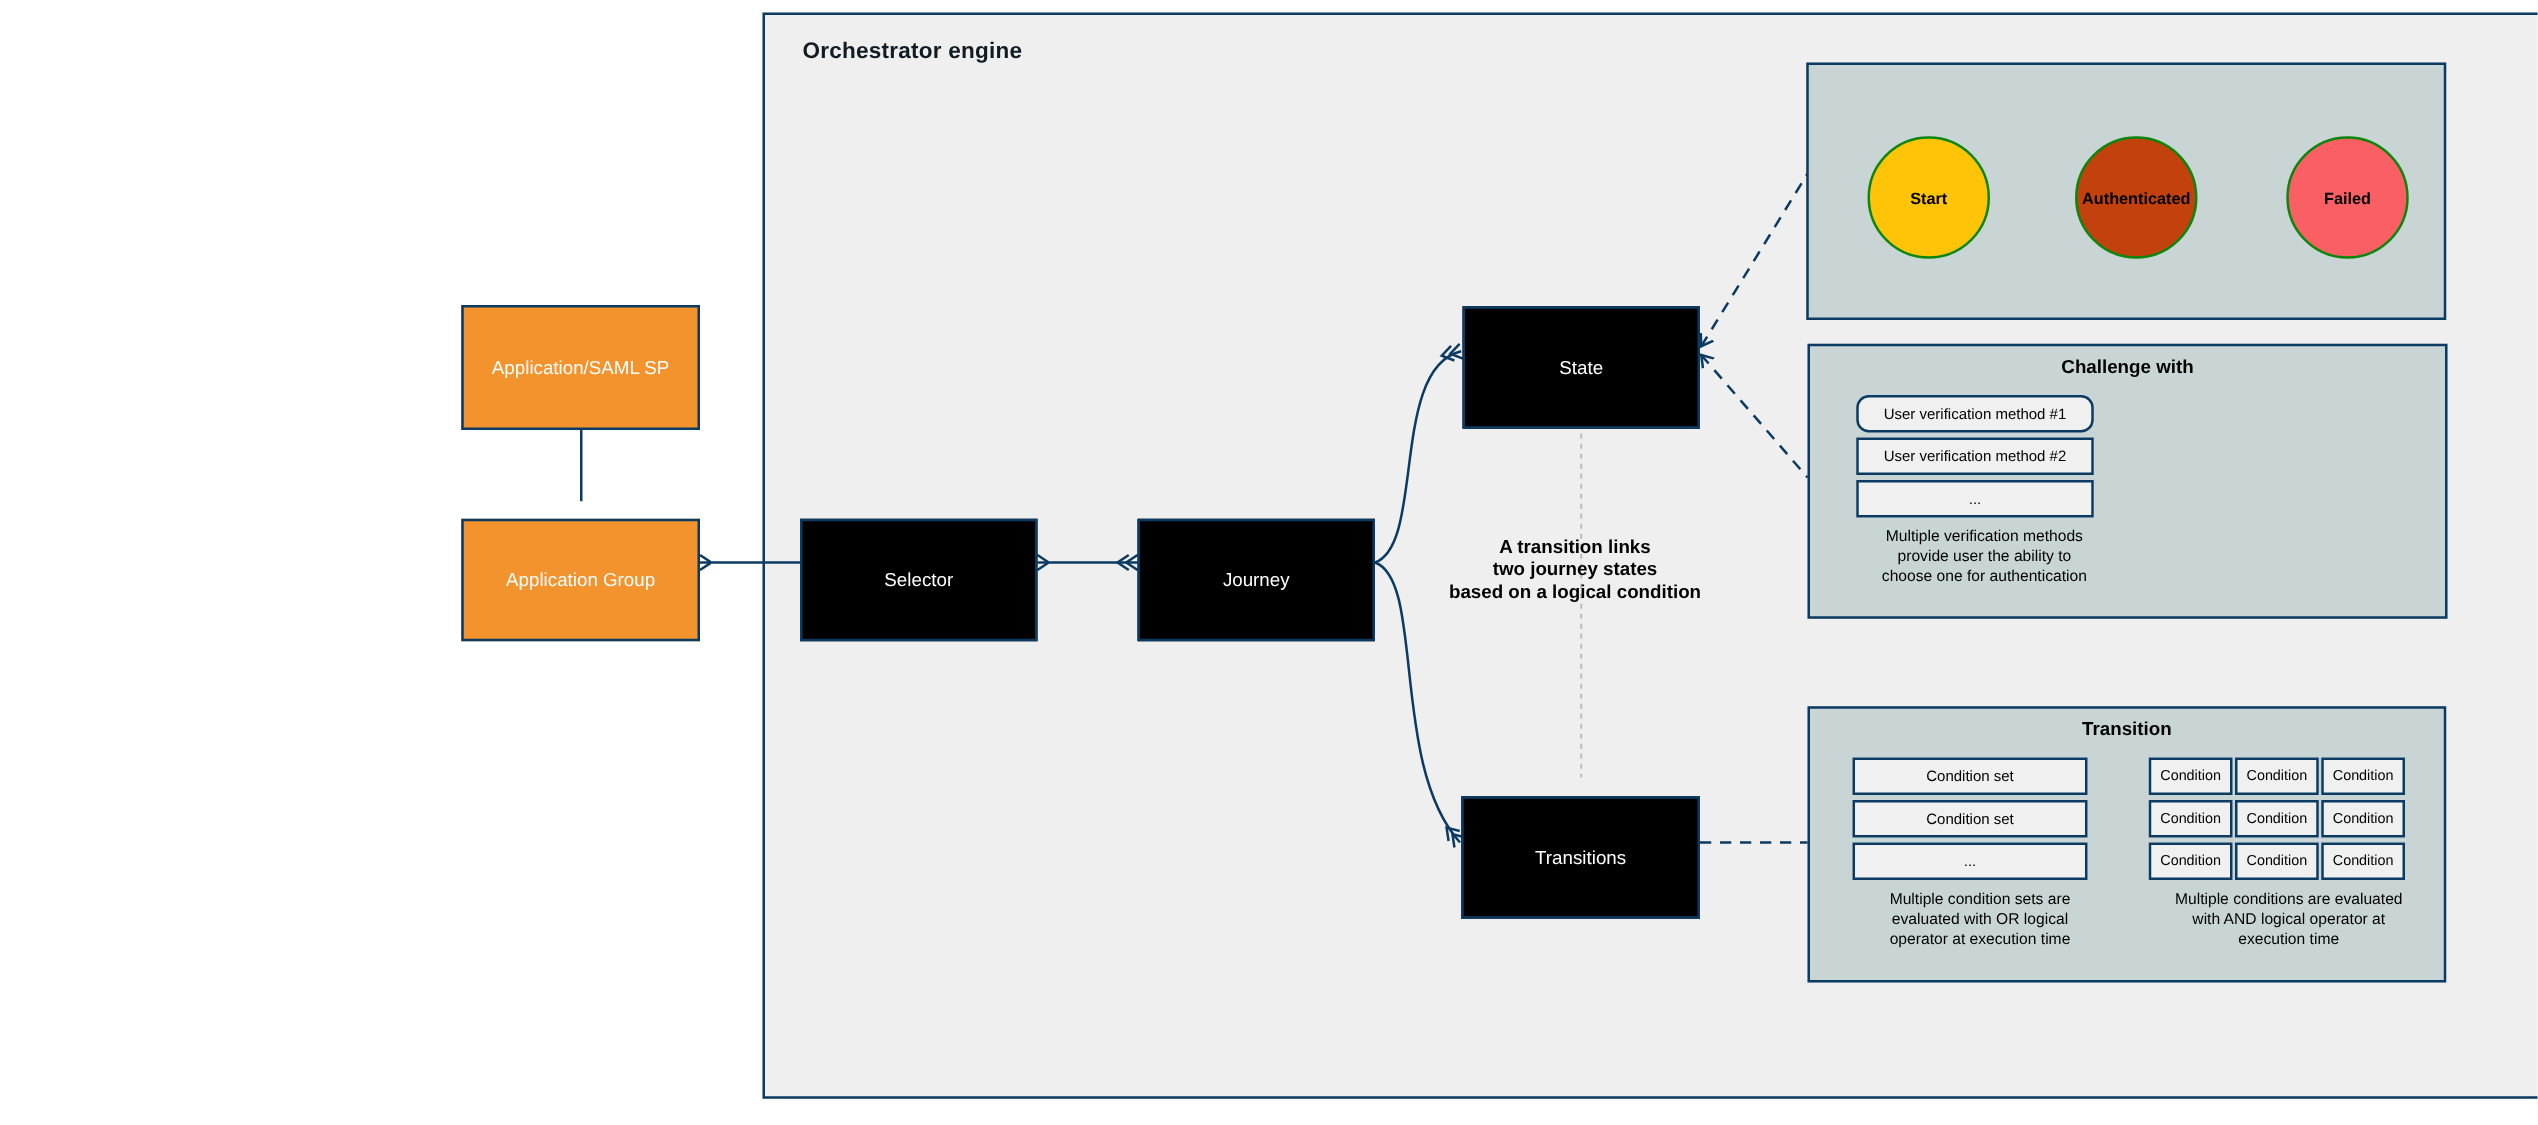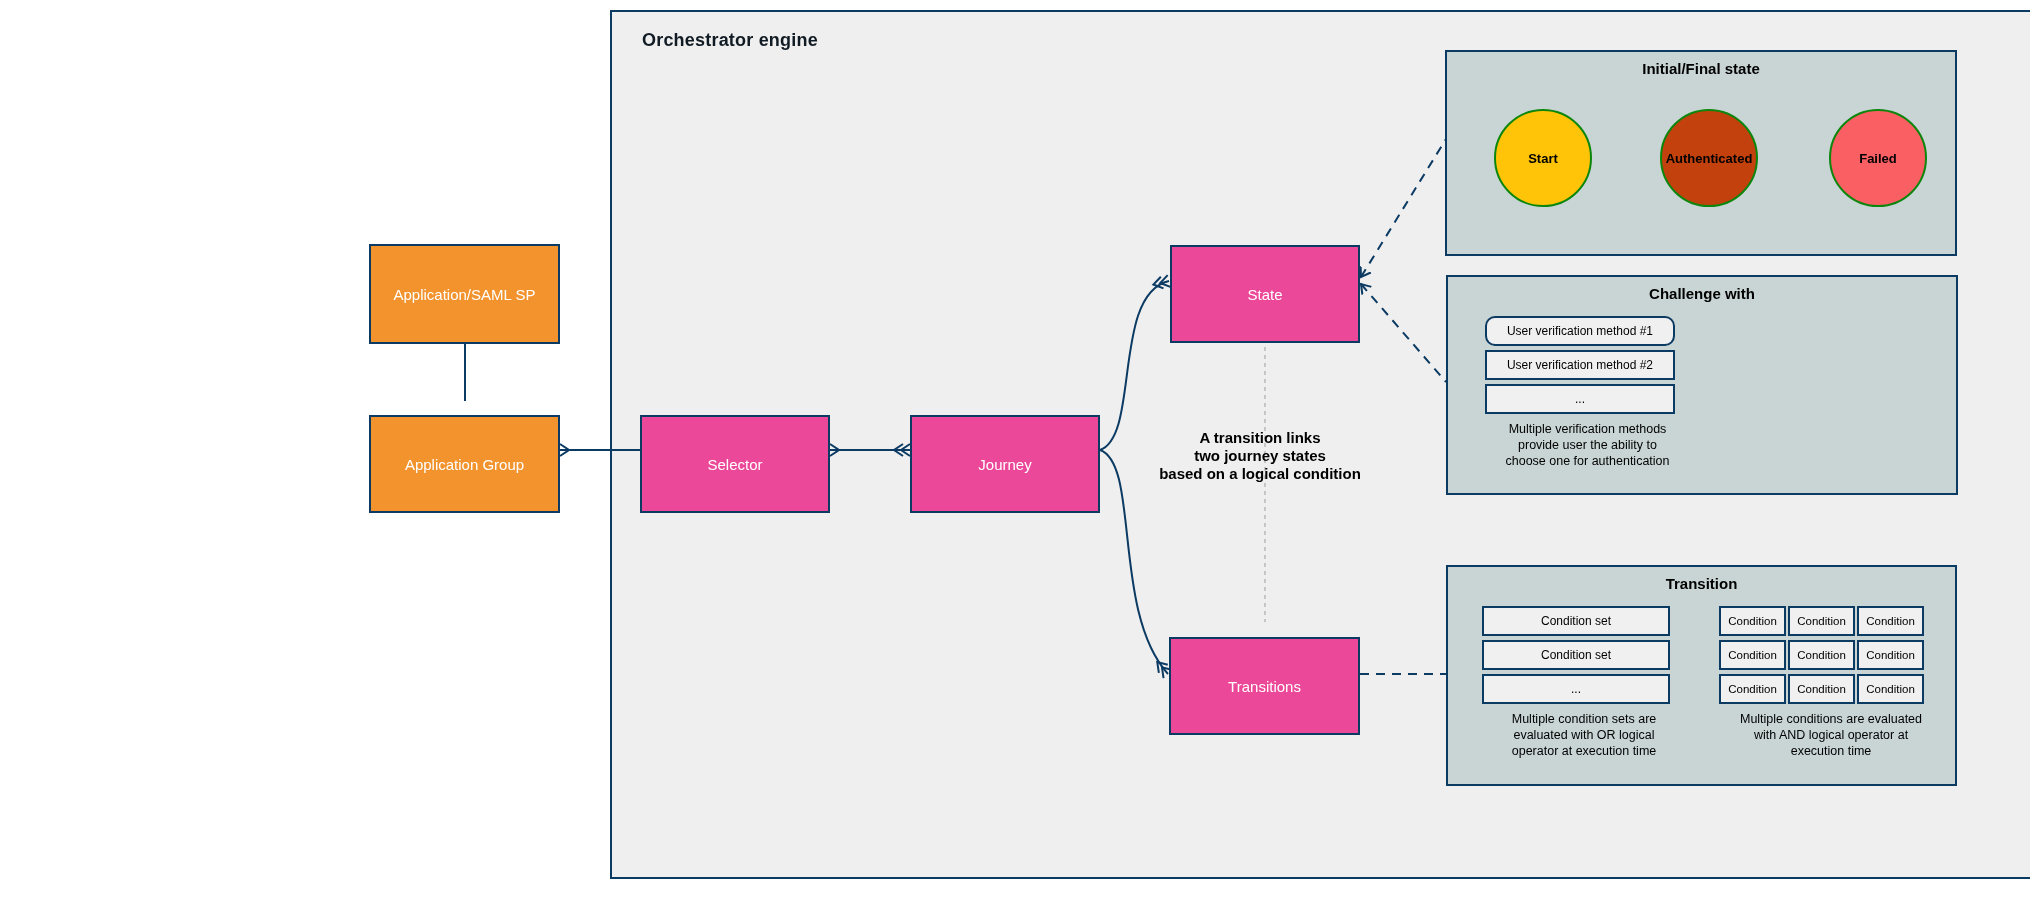--- a/index.html
+++ b/index.html
@@ -70,21 +70,21 @@
   #condset-caption   { left: 16px;  top: 144px; width: 240px; }
   #cond-caption      { left: 258px; top: 144px; width: 250px; }
 
   
   .node {
     position: absolute; border: 2px solid #0b3a63; z-index: 6;
     display: flex; align-items: center; justify-content: center;
     font-size: 15px; color: #ffffff; text-align: center; margin-top: 14px;
   }
   .node-orange { background: #f2932e; }
-  .node-blue   { background: #ec4899; }
+  .node-blue   { background: #000000; }
   #node-app-saml    { left: 369px;  top: 230px; width: 191px; height: 100px; }
   #node-app-group   { left: 369px;  top: 401px; width: 191px; height: 98px; }
   #node-selector    { left: 640px;  top: 401px; width: 190px; height: 98px; }
   #node-journey     { left: 910px;  top: 401px; width: 190px; height: 98px; }
   #node-state       { left: 1170px; top: 231px; width: 190px; height: 98px; }
   #node-transitions { left: 1169px; top: 623px; width: 191px; height: 98px; }
 
   
   .annotation {
     position: absolute; left: 1148px; top: 429px; width: 224px; z-index: 5;
@@ -98,21 +98,20 @@
   }
 </style>
 </head>
 <body>
 
 <div class="orchestrator">
   <div class="orchestrator-title">Orchestrator engine</div>
 </div>
 
 <div class="subpanel" id="panel-initial-final">
-  <div class="subpanel-title">Initial/Final state</div>
   <div class="state-circle" id="circle-start">
     <span>Start</span>
   </div>
   <div class="state-circle" id="circle-authenticated">
     <span>Authenticated</span>
   </div>
   <div class="state-circle" id="circle-failed">
     <span>Failed</span>
   </div>
 </div>

